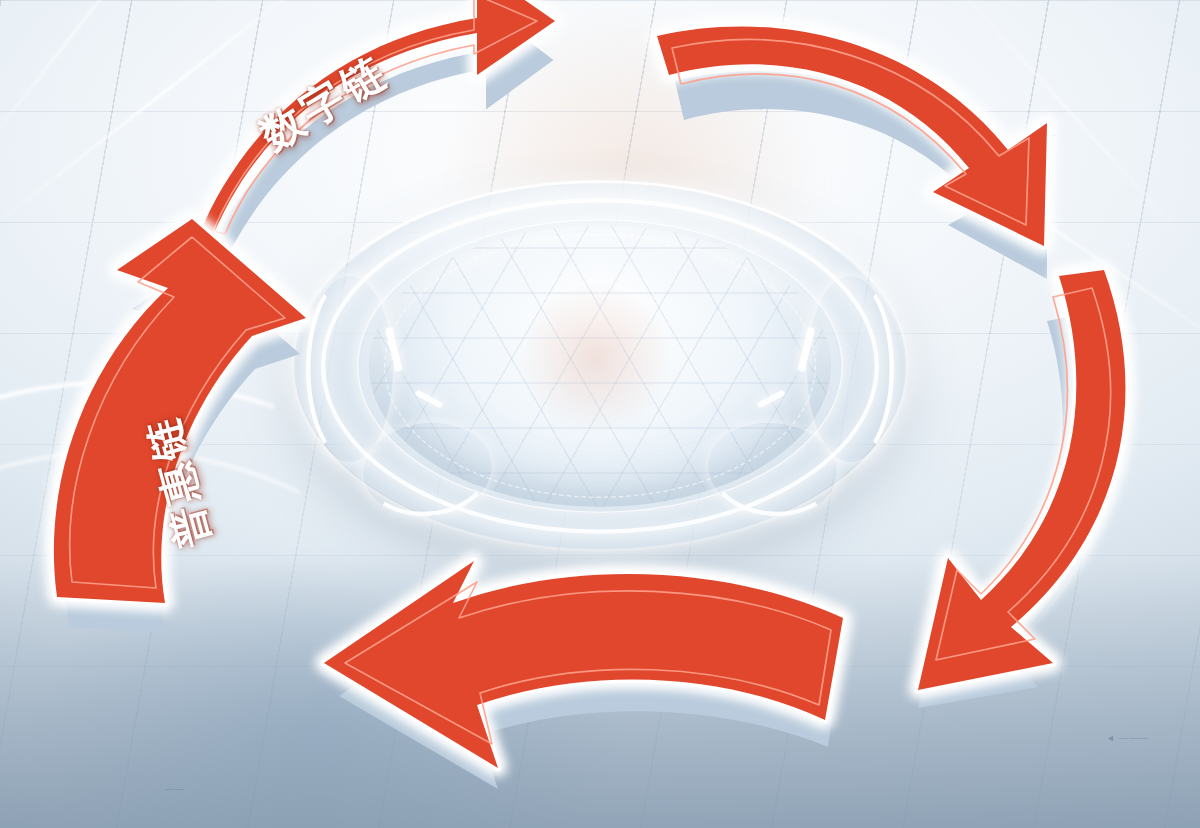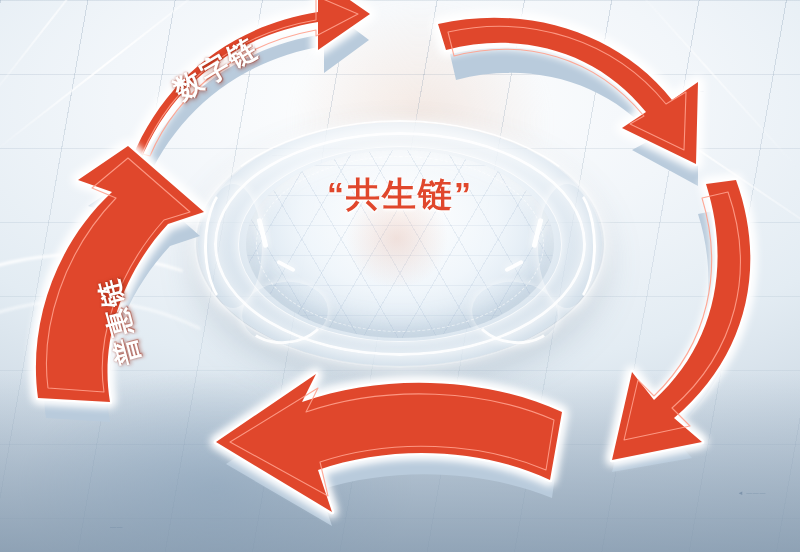--- a/index.html
+++ b/index.html
@@ -215,21 +215,20 @@
     <div class="arcseg seg-l"></div>
     <div class="arcseg seg-r"></div>
     <div class="arcseg seg-bl"></div>
     <div class="arcseg seg-br"></div>
     <div class="tick k1"></div>
     <div class="tick k2"></div>
     <div class="tick k3"></div>
     <div class="tick k4"></div>
 
     <div class="center-text">
-      <div class="ct-line ct-1">“共生链”</div>
     </div>
   </div>
 
   <div class="arrow" style="left:18px;top:-8px;">
     <svg width="420" height="210" viewBox="0 0 420 210">
       <path class="ar-base" d="M120,170 C150,96 214,42 300,28 L300,55 L345,22 L300,-12 L300,16
                                C206,30 136,90 104,172 Z" transform="translate(6,26)"></path>
       <path class="ar-glow" d="M114,166 C146,88 212,34 300,20 L300,-14 L352,22 L300,58 L300,30
                                C216,44 152,94 122,170 Z"></path>
       <path class="ar-edge" d="M114,166 C146,88 212,34 300,20 L300,-14 L352,22 L300,58 L300,30

